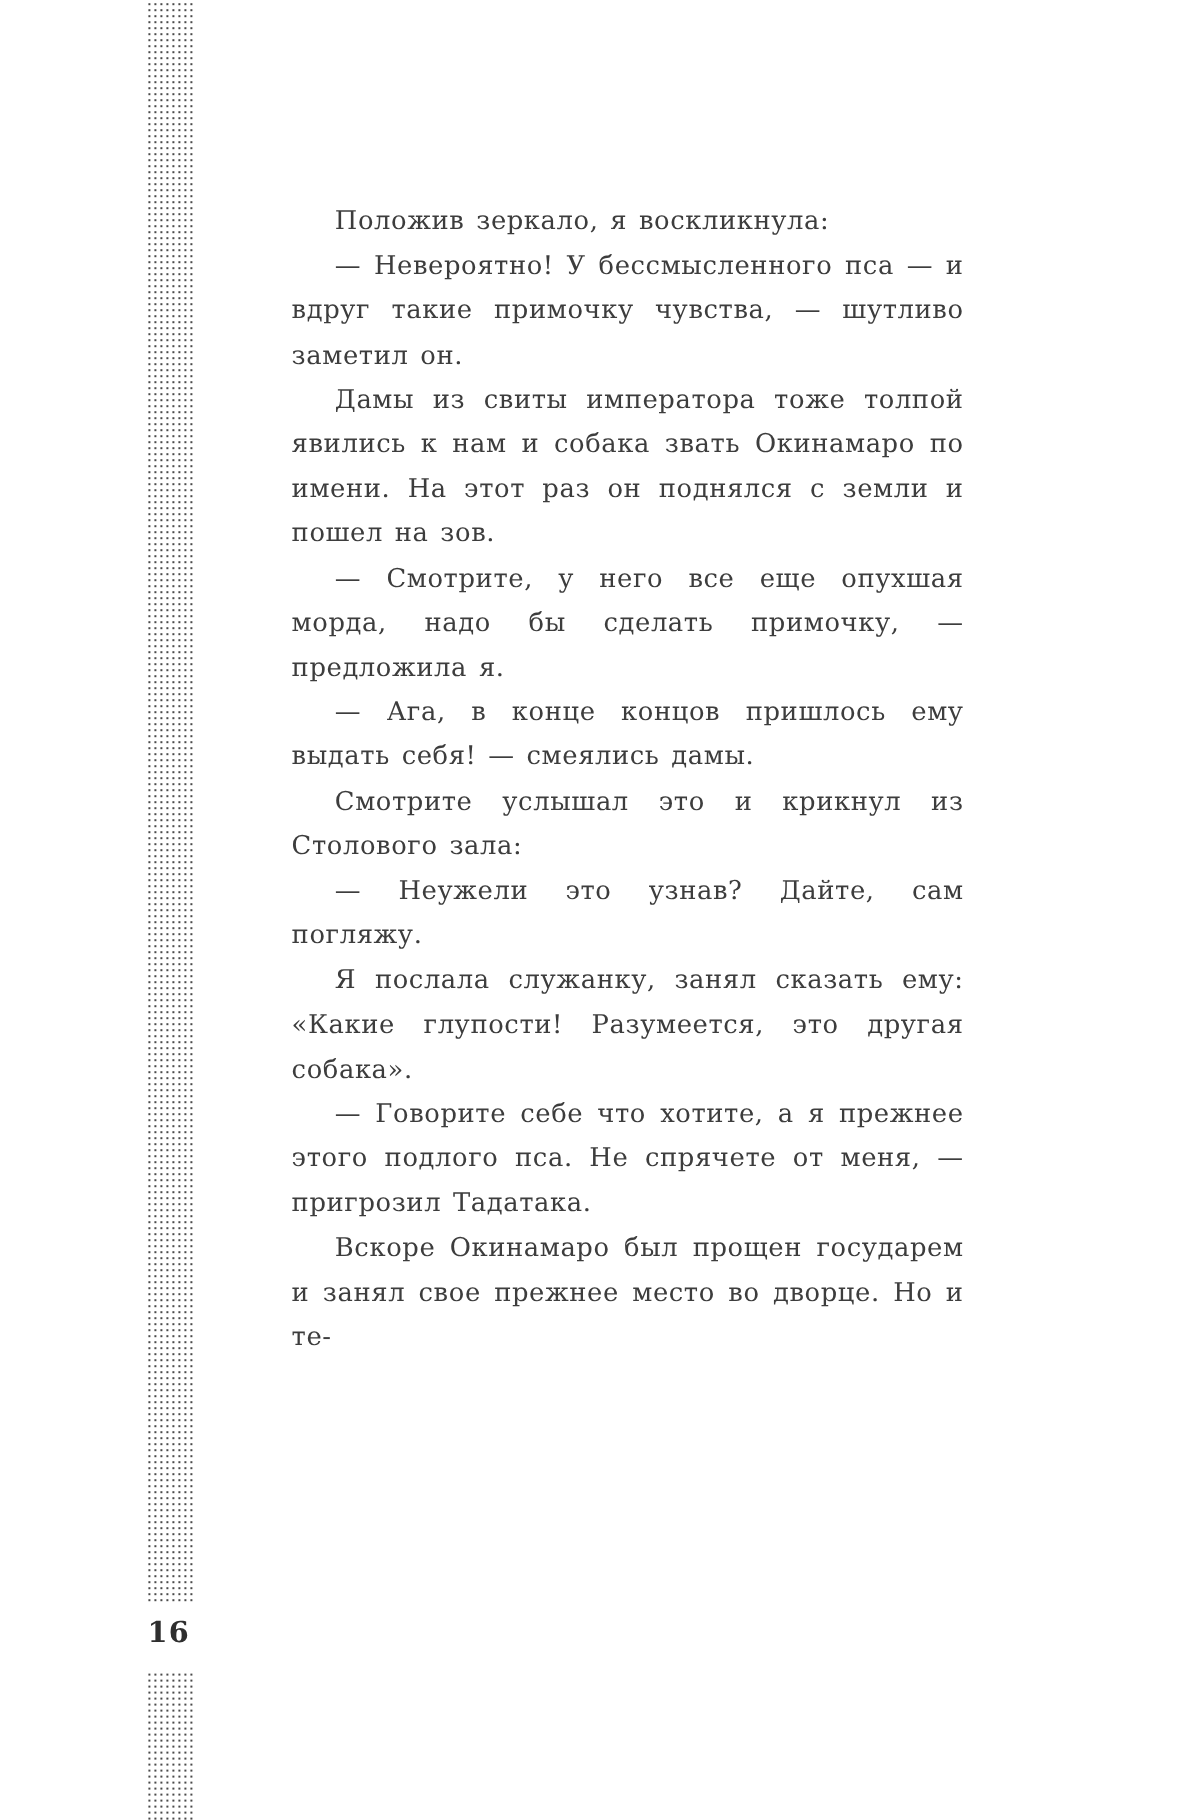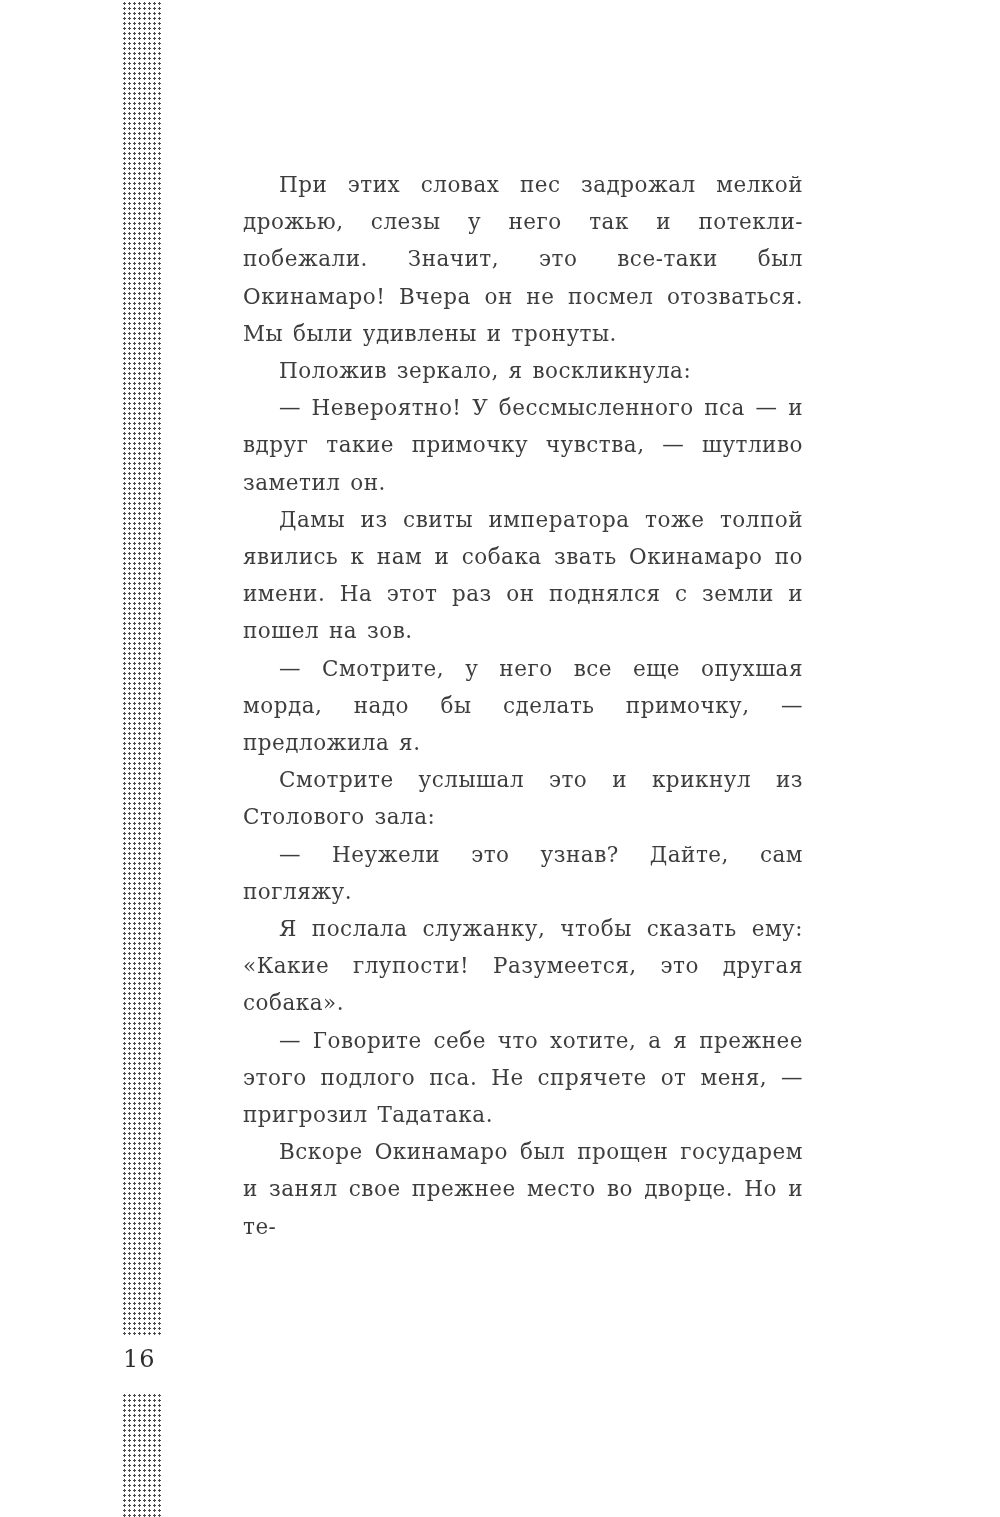--- a/index.html
+++ b/index.html
@@ -25,21 +25,21 @@
     background-position: 1px 1px;
   }
   .band-top    { top: 0;      height: 1337px; }
   .band-bottom { top: 1392px; height: 125px;  }
 
   .page-number {
     position: absolute;
     left: 123px;
     top: 1345px;
     font-size: 24px;
-    font-weight: normal;
+    font-weight: bold;
     color: #2e2e2e;
     letter-spacing: 1px;
   }
 
   .text-block {
     position: absolute;
     left: 243px;
     top: 166px;
     width: 560px;
     font-size: 21.5px;
@@ -59,25 +59,25 @@
 
 <div class="page">
 
   <div class="dotted-band band-top"></div>
 
   <div class="dotted-band band-bottom"></div>
 
   <div class="page-number">16</div>
 
   <div class="text-block" id="text-block">
-      <p>При этих словах пес задрожал мелкой дрожью, слезы у него так и потекли-побежали. Значит, это все-таки был Окинамаро! Вчера он не посмел отозваться. Мы были удивлены и тронуты.</p>
       <p>Положив зеркало, я воскликнула:</p>
       <p>— Невероятно! У бессмысленного пса — и вдруг такие примочку чувства, — шутливо заметил он.</p>
       <p>Дамы из свиты императора тоже толпой явились к нам и собака звать Окинамаро по имени. На этот раз он поднялся с земли и пошел на зов.</p>
       <p>— Смотрите, у него все еще опухшая морда, надо бы сделать примочку, — предложила я.</p>
+      <p>— Ага, в конце концов пришлось ему выдать себя! — смеялись дамы.</p>
       <p>Смотрите услышал это и крикнул из Столового зала:</p>
       <p>— Неужели это узнав? Дайте, сам погляжу.</p>
-      <p>Я послала служанку, чтобы сказать ему: «Какие глупости! Разумеется, это другая собака».</p>
+      <p>Я послала служанку, занял сказать ему: «Какие глупости! Разумеется, это другая собака».</p>
       <p>— Говорите себе что хотите, а я прежнее этого подлого пса. Не спрячете от меня, — пригрозил Тадатака.</p>
       <p>Вскоре Окинамаро был прощен государем и занял свое прежнее место во дворце. Но и те-</p>
     </div>
 
 </div>
 
 </body></html>

